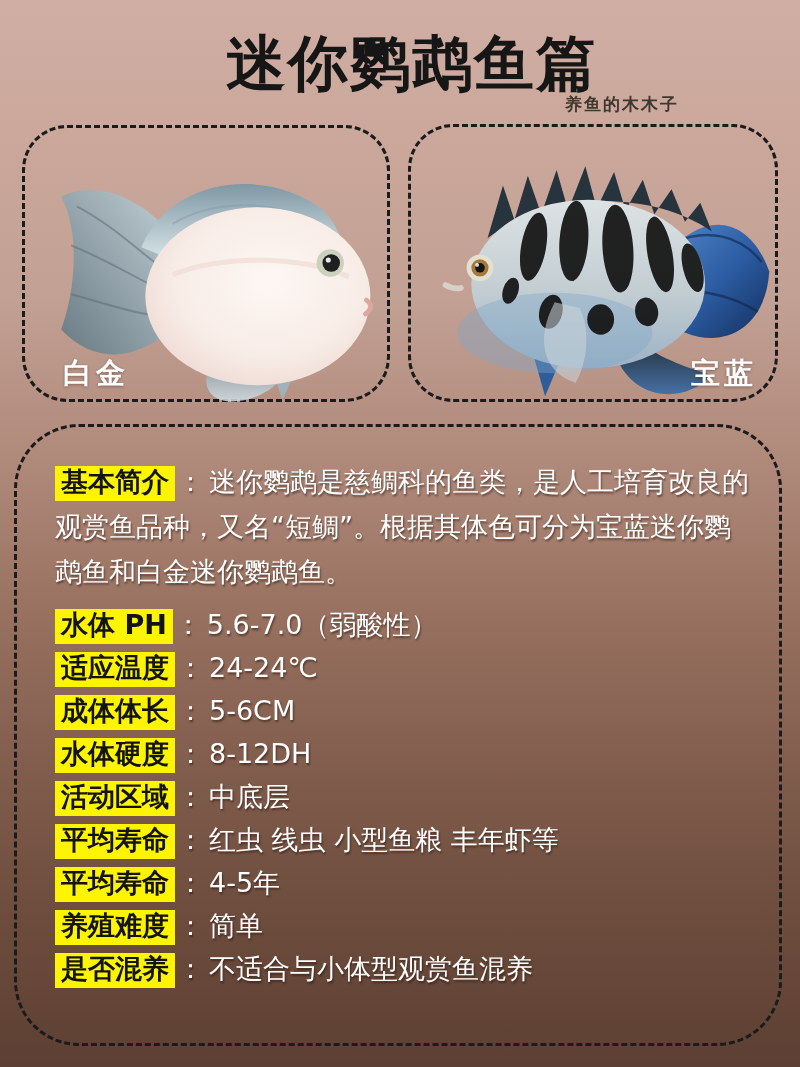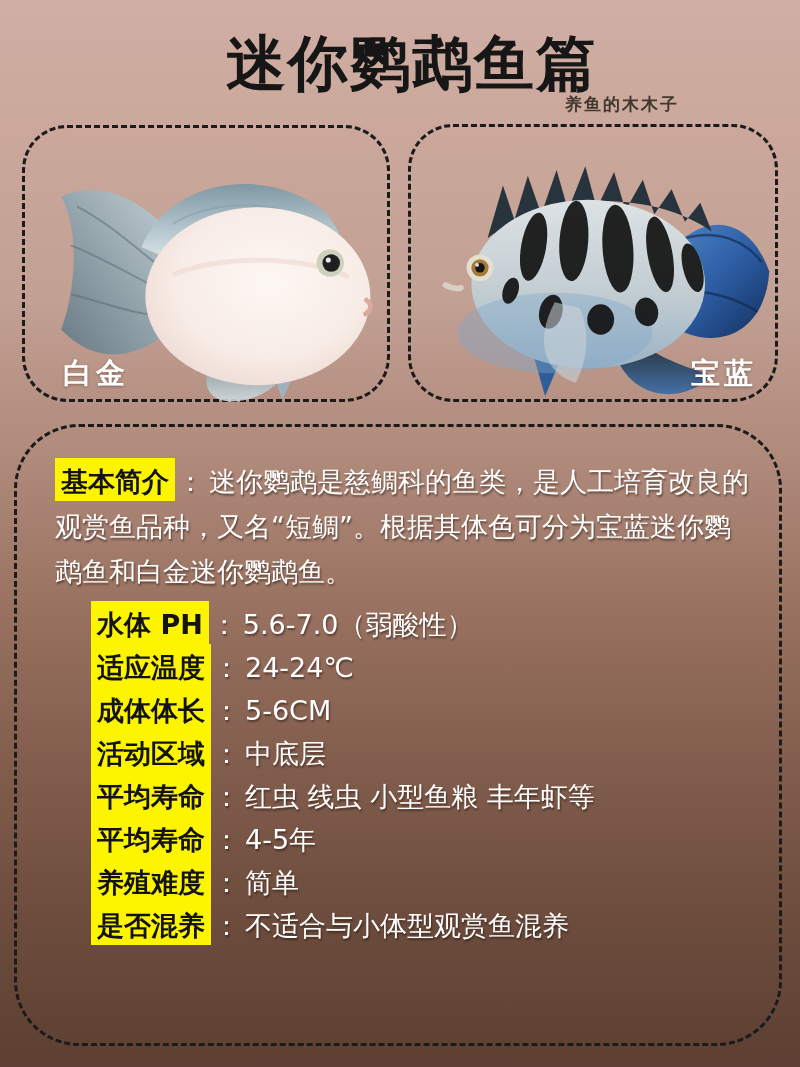--- a/index.html
+++ b/index.html
@@ -34,24 +34,24 @@
     position:absolute;left:14px;top:424px;width:768px;height:622px;
     border:3px dashed #1b1b1b;border-radius:65px;box-sizing:border-box;
     padding:32px 22px 0 38px;
   }
   .intro{
     margin:0 0 14px 0;font-size:27px;line-height:45px;color:#ffffff;
     text-shadow:1px 2px 2px rgba(25,12,5,.5);
   }
   .hl{
     background:#fdf500;color:#131313;font-weight:bold;
-    padding:8px 6px 4px 6px;text-shadow:none;
+    padding:0 6px 4px 6px;text-shadow:none;
     box-decoration-break:clone;-webkit-box-decoration-break:clone;
   }
-  .row{margin-bottom:9px;font-size:27px;line-height:34px;white-space:nowrap;margin-left:36px;}
+  .row{margin-bottom:9px;font-size:27px;line-height:34px;white-space:nowrap;}
   .colon,.val{color:#ffffff;text-shadow:1px 2px 2px rgba(25,12,5,.5);}
   .colon{margin:0 5px 0 2px;}
 </style>
 </head>
 <body>
 
 <h1 class="page-title">迷你鹦鹉鱼篇</h1>
 <div class="watermark">养鱼的木木子</div>
 
 <div class="card card-left">
@@ -146,18 +146,19 @@
   </svg>
   <div class="card-label label-blue">宝蓝</div>
 </div>
 
 <div class="info-panel">
   <p class="intro"><span class="hl">基本简介</span><span class="colon">：</span><span class="val">迷你鹦鹉是慈鲷科的鱼类，是人工培育改良的观赏鱼品种，又名“短鲷”。根据其体色可分为宝蓝迷你鹦鹉鱼和白金迷你鹦鹉鱼。</span></p>
 
   <div class="row"><span class="hl">水体 PH</span><span class="colon">：</span><span class="val">5.6-7.0（弱酸性）</span></div>
   <div class="row"><span class="hl">适应温度</span><span class="colon">：</span><span class="val">24-24℃</span></div>
   <div class="row"><span class="hl">成体体长</span><span class="colon">：</span><span class="val">5-6CM</span></div>
+  <div class="row"><span class="hl">水体硬度</span><span class="colon">：</span><span class="val">8-12DH</span></div>
   <div class="row"><span class="hl">活动区域</span><span class="colon">：</span><span class="val">中底层</span></div>
   <div class="row"><span class="hl">平均寿命</span><span class="colon">：</span><span class="val">红虫 线虫 小型鱼粮 丰年虾等</span></div>
   <div class="row"><span class="hl">平均寿命</span><span class="colon">：</span><span class="val">4-5年</span></div>
   <div class="row"><span class="hl">养殖难度</span><span class="colon">：</span><span class="val">简单</span></div>
   <div class="row"><span class="hl">是否混养</span><span class="colon">：</span><span class="val">不适合与小体型观赏鱼混养</span></div>
 </div>
 
 </body></html>

